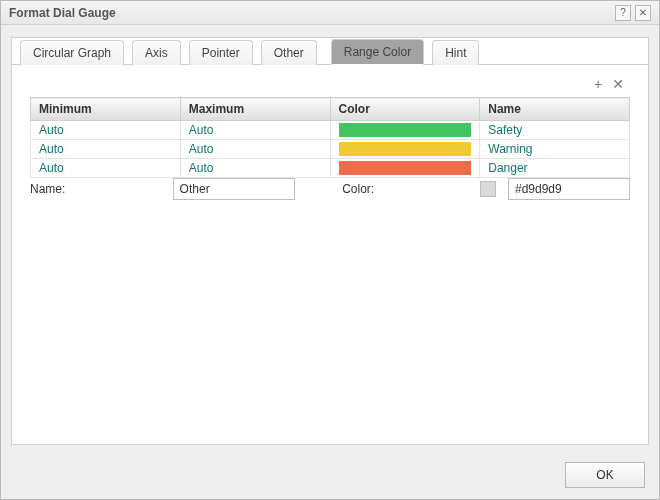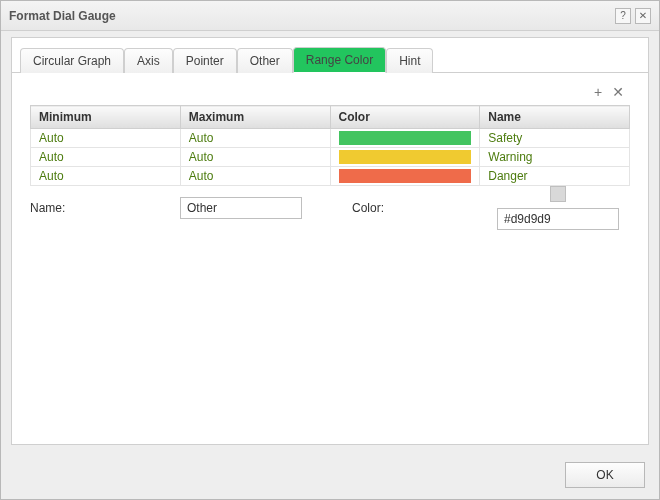--- a/index.html
+++ b/index.html
@@ -6,89 +6,90 @@
   html, body { margin: 0; padding: 0; }
   body {
     width: 660px; height: 500px;
     background: #eeeeee;
     font-family: Arial, Helvetica, sans-serif;
     font-size: 12px; color: #333;
     border: 1px solid #b8b8b8;
     position: relative;
   }
   .titlebar {
-    height: 30px;
+    height: 24px;
     background: linear-gradient(#f4f4f4, #e8e8e8);
     border-bottom: 1px solid #cfcfcf;
     display: flex; align-items: center;
     padding: 0 8px;
   }
   .titlebar .title { flex: 1; font-weight: bold; color: #555; }
   .titlebar .tbtn {
     width: 16px; height: 16px;
     border: 1px solid #b8b8b8;
     margin-left: 4px;
     display: flex; align-items: center; justify-content: center;
     font-size: 10px; color: #666; background: #f7f7f7;
     cursor: pointer;
   }
   .content {
     position: absolute; left: 10px; right: 10px; top: 36px; bottom: 54px;
     background: #ffffff;
     border: 1px solid #cfcfcf;
   }
   .tabstrip {
-    display: flex; gap: 0;
-    padding: 8px 8px 0 8px;
+    display: flex; gap: 8px;
+    padding: 0 8px 0 8px;
     border-bottom: 1px solid #cfcfcf;
     align-items: flex-end;
   }
   .tab {
     padding: 5px 12px;
     border: 1px solid #cfcfcf;
     border-bottom: none;
     border-radius: 4px 4px 0 0;
     background: linear-gradient(#fdfdfd, #f0f0f0);
     color: #444; cursor: pointer;
     position: relative; top: 1px;
   }
   .tab.active {
-    background: #22c55e;
+    background: #a3a3a3;
     border-bottom: 1px solid #ffffff;
     font-weight: normal;
+    margin-left: 6px;
   }
   .panel { padding: 12px 18px; }
   .toolbar { display: flex; justify-content: flex-end; gap: 10px; color: #777; padding: 0 6px 6px 0; }
   .toolbar span { cursor: pointer; font-size: 14px; line-height: 14px; }
   table.grid {
     width: 100%; border-collapse: collapse;
     border: 1px solid #cfcfcf;
   }
   table.grid th {
     text-align: left; font-weight: bold; color: #333;
     background: linear-gradient(#fafafa, #dedede);
     border: 1px solid #cfcfcf;
     padding: 4px 8px;
   }
   table.grid td {
     border: 1px solid #e4e4e4;
-    padding: 2px 8px; color: #4d7c0f; height: 16px;
+    padding: 2px 8px; color: #0f766e; height: 16px;
     background: #fff;
   }
   td.colorcell { padding: 0; }
   .swatch-row { width: 100%; height: 100%; min-height: 14px; }
   .form-row { display: flex; align-items: center; }
   .form-row .lbl { width: 150px; color: #333; }
   .form-row .gap { width: 50px; }
   .txt {
     border: 1px solid #bfbfbf; background: #fff;
     padding: 3px 6px; font-family: inherit; font-size: 12px;
     width: 122px; color: #333;
   }
-  .color-group { display: flex; align-items: center; gap: 6px; flex-direction: column; }
+  .color-group { display: flex; align-items: center; gap: 12px; }
   .color-box { width: 16px; height: 16px; border: 1px solid #bfbfbf; }
   .footer {
     position: absolute; left: 0; right: 0; bottom: 0; height: 48px;
     display: flex; justify-content: flex-end; align-items: center;
     padding: 0 14px; gap: 10px;
   }
   .btn {
     min-width: 80px; padding: 5px 22px;
     border: 1px solid #b8b8b8;
     background: linear-gradient(#fdfdfd, #ececec);

